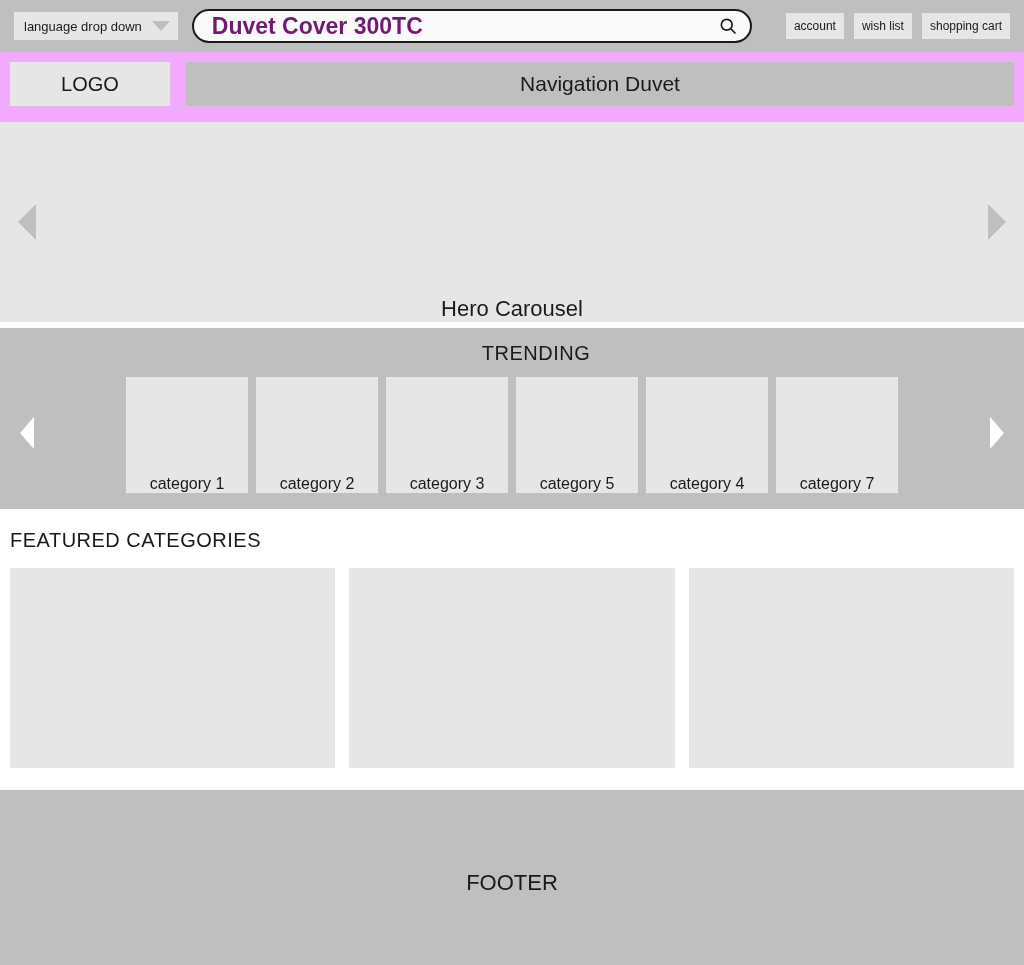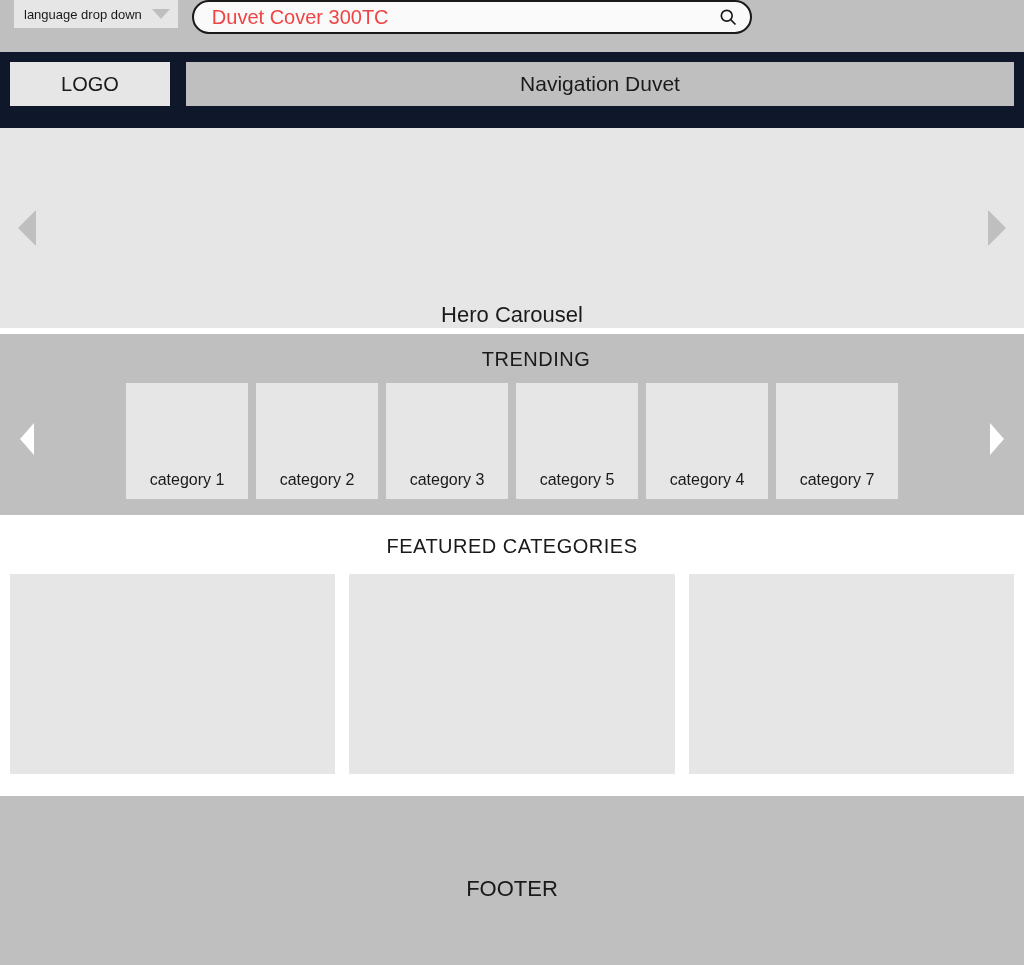--- a/index.html
+++ b/index.html
@@ -8,21 +8,21 @@
     background: #ffffff;
     width: 1024px;
     height: 965px;
     overflow: hidden;
     color: #1a1a1a;
   }
   .topbar {
     background: #bfbfbf;
     height: 52px;
     display: flex;
-    align-items: flex-start;
+    align-items: center;
     padding: 0 14px;
     gap: 14px;
   }
   .lang-dd {
     background: #e6e6e6;
     height: 28px;
     display: flex;
     align-items: center;
     padding: 0 8px 0 10px;
     gap: 10px;
@@ -49,38 +49,38 @@
     display: flex;
     align-items: center;
     padding: 0 12px 0 18px;
     gap: 10px;
   }
   .search input {
     flex: 1;
     border: none;
     outline: none;
     background: transparent;
-    font-size: 20px;
-    font-weight: 400;
-    color: #ef4444;
+    font-size: 23px;
+    font-weight: 700;
+    color: #701a75;
   }
   .search-icon svg { display: block; }
   .topbtns { display: flex; gap: 10px; }
   .topbtn {
     background: #e6e6e6;
     height: 26px;
     display: flex;
     align-items: center;
     padding: 0 8px;
     font-size: 12px;
     cursor: pointer;
   }
   .navrow {
-    background: #0f172a;
-    padding: 10px 10px 22px 10px;
+    background: #f0abfc;
+    padding: 10px 10px 16px 10px;
     display: flex;
     gap: 16px;
   }
   .logo {
     background: #e6e6e6;
     width: 160px;
     height: 44px;
     display: flex;
     align-items: center;
     justify-content: center;
@@ -145,21 +145,20 @@
     gap: 8px;
     padding: 0 58px;
   }
   .trend-card {
     background: #e6e6e6;
     width: 122px;
     height: 116px;
     display: flex;
     align-items: flex-end;
     justify-content: center;
-    padding-bottom: 10px;
     font-size: 16px;
     cursor: pointer;
   }
   .trend-arrow {
     position: absolute;
     top: 58%;
     transform: translateY(-50%);
     cursor: pointer;
   }
   .trend-arrow.left { left: 20px; }
@@ -174,21 +173,20 @@
     width: 0; height: 0;
     border-top: 16px solid transparent;
     border-bottom: 16px solid transparent;
     border-left: 14px solid #ffffff;
   }
   .featured {
     background: #ffffff;
     padding: 20px 10px 22px 10px;
   }
   .featured-title {
-    text-align: center;
     font-size: 20px;
     letter-spacing: 0.5px;
     margin-bottom: 16px;
   }
   .feat-row {
     display: flex;
     gap: 14px;
   }
   .feat-card {
     flex: 1;
@@ -217,20 +215,25 @@
     <div class="search">
       <input type="text" value="Duvet Cover 300TC" style="">
       <span class="search-icon">
         <svg width="20" height="20" viewBox="0 0 24 24" fill="none" stroke="#1a1a1a" stroke-width="2">
           <circle cx="10.5" cy="10.5" r="6.5"></circle>
           <line x1="15.5" y1="15.5" x2="21" y2="21"></line>
         </svg>
       </span>
     </div>
   </div>
+  <div class="topbtns">
+    <div class="topbtn">account</div>
+    <div class="topbtn">wish list</div>
+    <div class="topbtn">shopping cart</div>
+  </div>
 </div>
 
 <div class="navrow">
   <div class="logo">LOGO</div>
   <div class="navarea">Navigation Duvet</div>
 </div>
 
 <div class="hero">
   <div class="car-arrow left">
     <div class="tri-left"></div>

